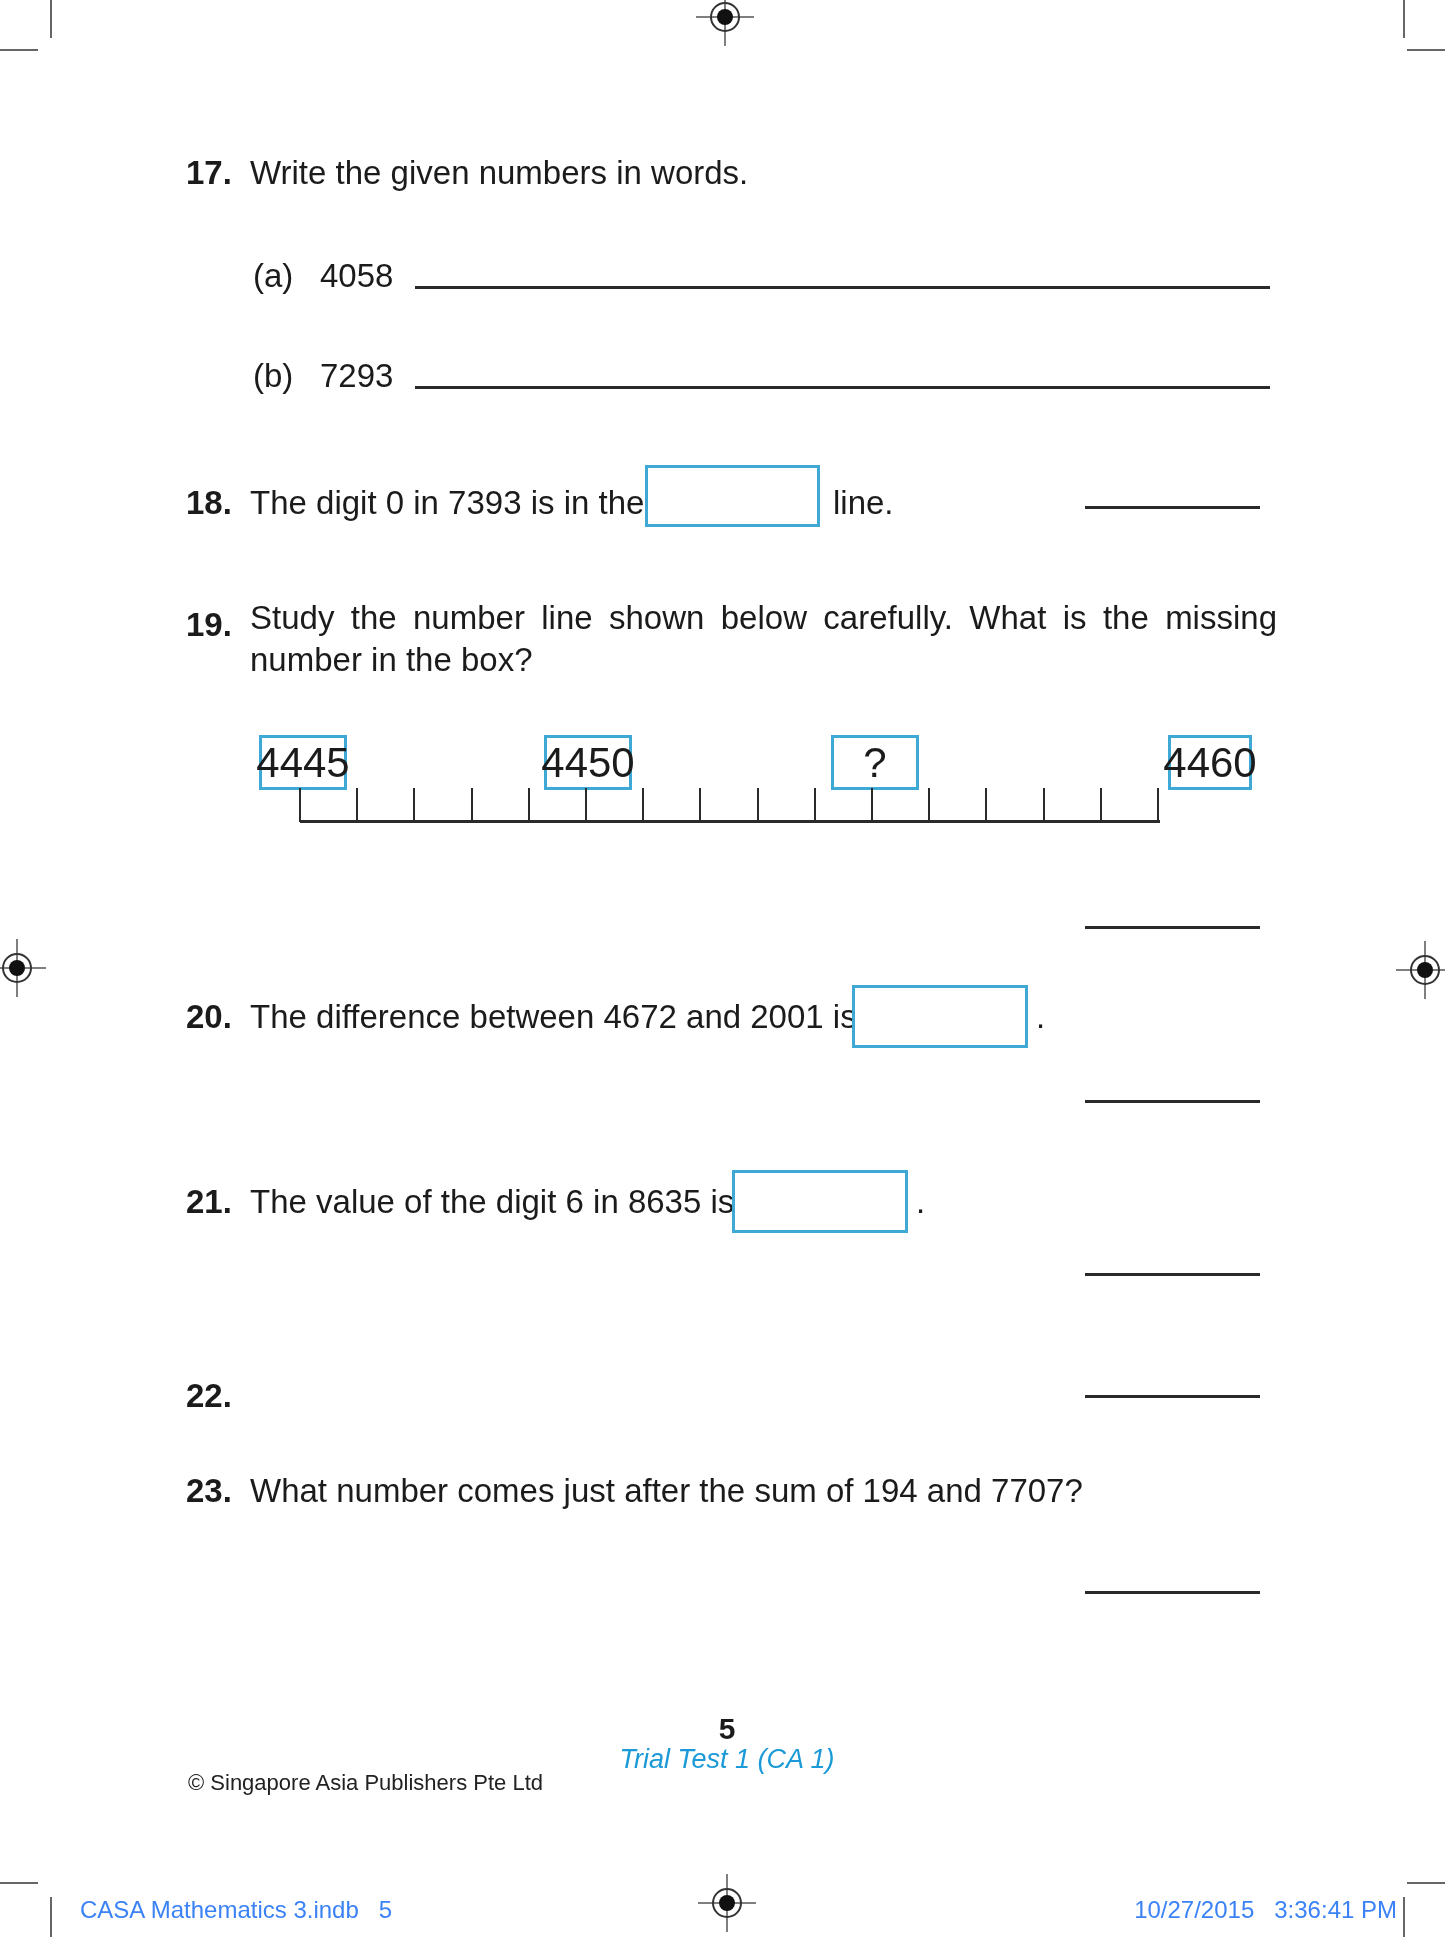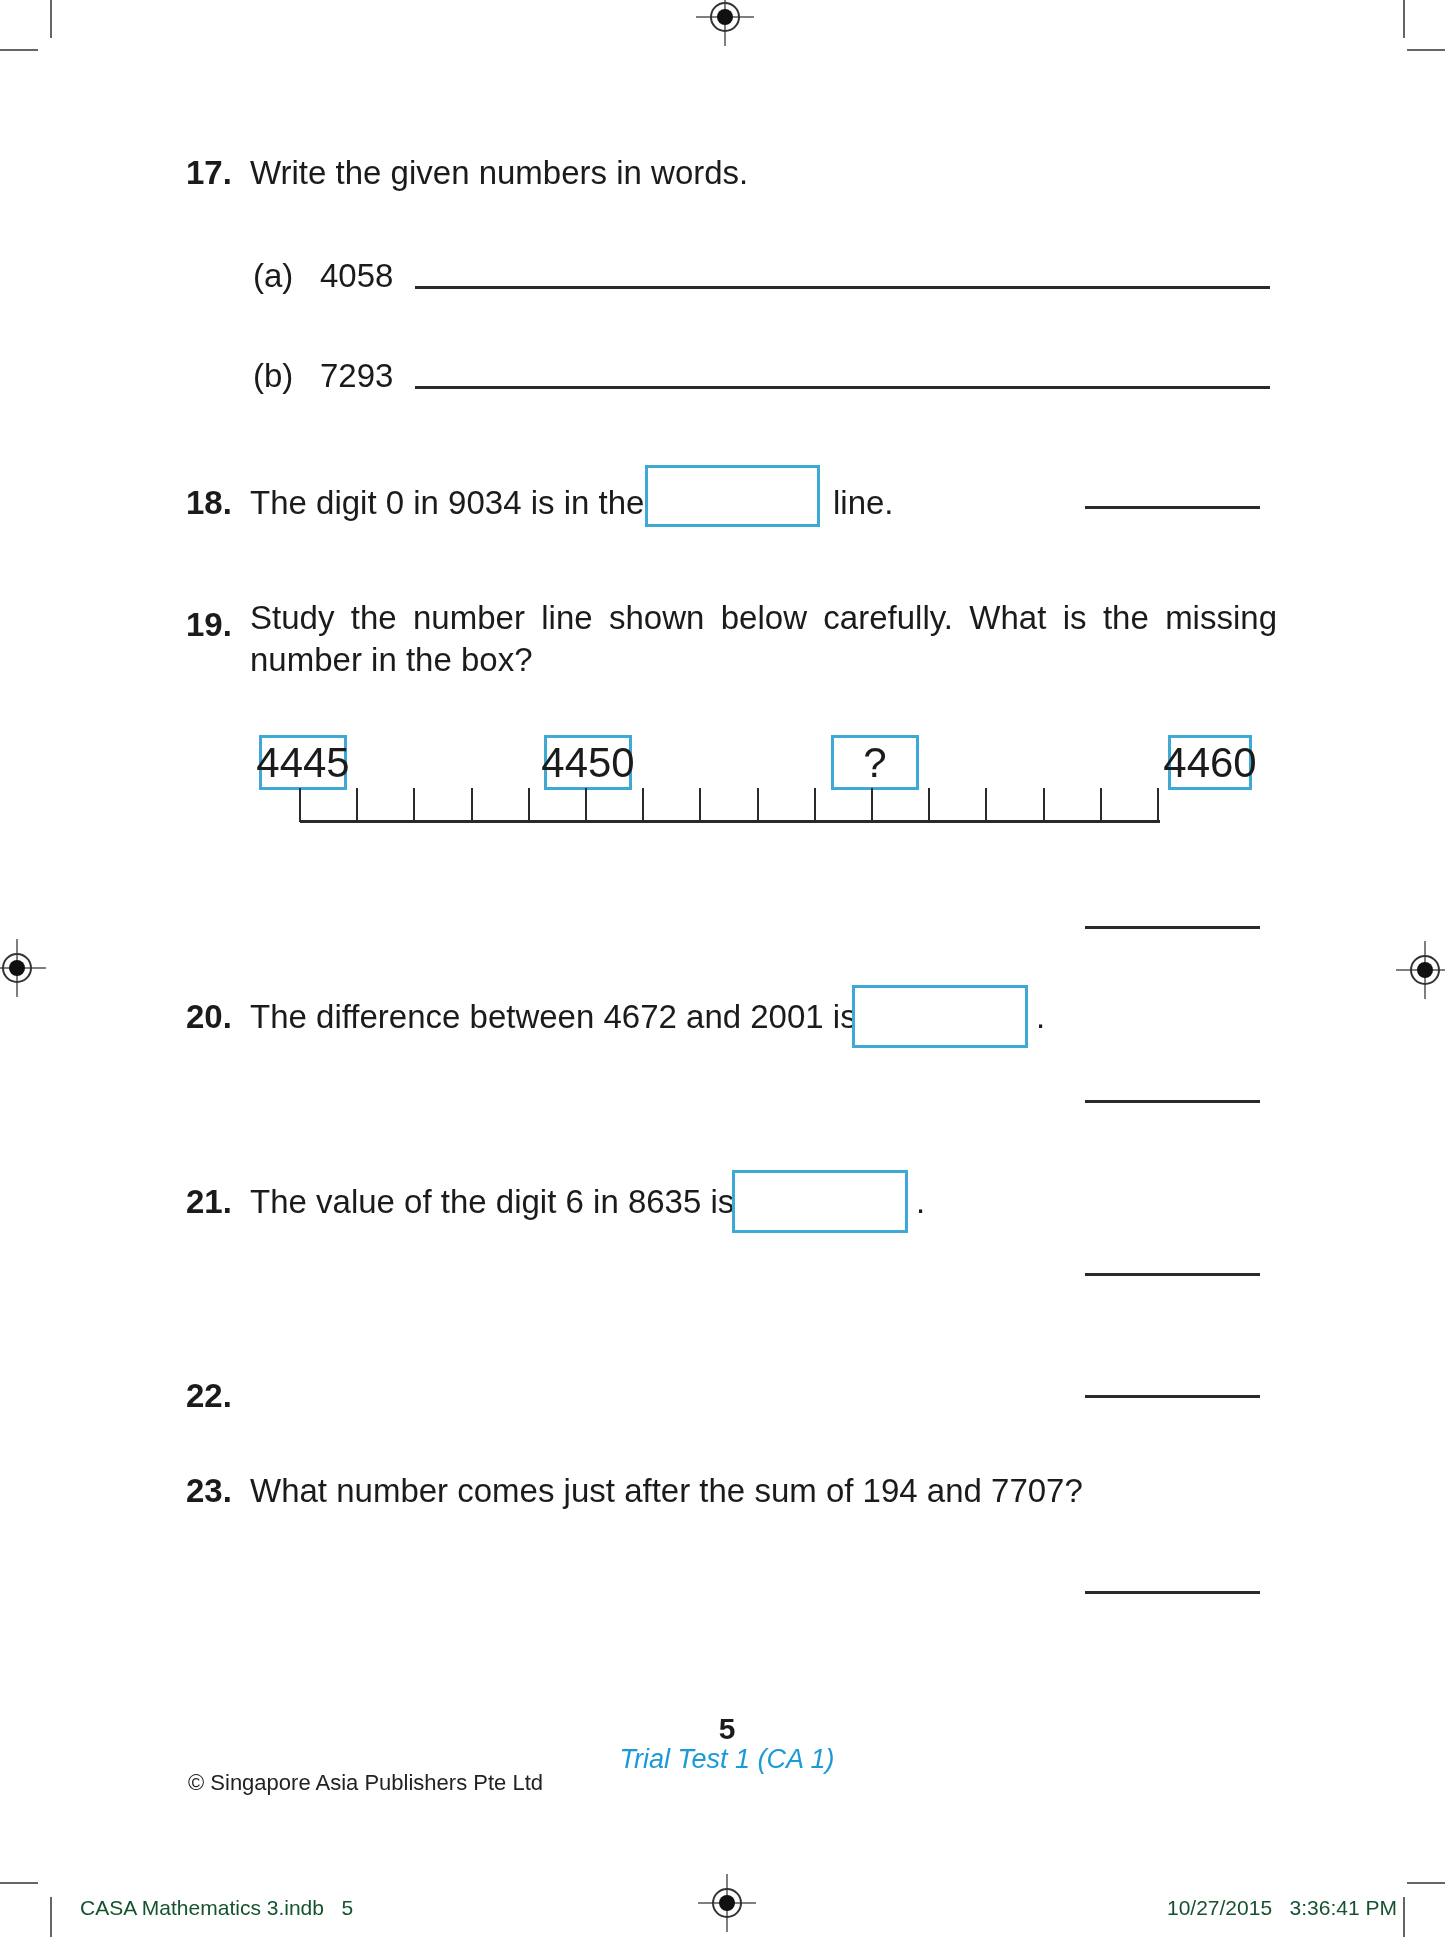--- a/index.html
+++ b/index.html
@@ -17,21 +17,21 @@
   .tick{position:absolute;top:788px;width:2px;height:34px;background:#2a2a2a;}
   .nl-base{position:absolute;left:300px;top:820px;width:860px;height:3px;background:#2a2a2a;}
   .regmark{position:absolute;width:60px;height:60px;}
   .regmark line{stroke:#555;stroke-width:1.5;}
   .regmark .ring{fill:none;stroke:#333;stroke-width:2;}
   .regmark .dot{fill:#111;}
   .cropmark{position:absolute;background:#666;}
   .footer-page{position:absolute;left:527px;top:1712px;width:400px;text-align:center;font-size:30px;font-weight:bold;}
   .footer-test{position:absolute;left:527px;top:1744px;width:400px;text-align:center;font-size:27px;font-weight:normal;font-style:italic;color:#1b9ad7;}
   .footer-copy{position:absolute;left:188px;top:1770px;font-size:22px;color:#222;}
-  .printbar{position:absolute;font-size:21px;color:#14532d;white-space:pre;}
+  .printbar{position:absolute;font-size:24px;color:#3b82f6;white-space:pre;}
 </style>
 </head>
 <body>
 
 <div class="page">
 
   <svg class="regmark" style="left:695px;top:-13px" viewBox="-30 -30 60 60">
     <line x1="-29" y1="0" x2="29" y2="0"></line>
       <line x1="0" y1="-29" x2="0" y2="29"></line>
     <circle class="ring" r="14"></circle>
@@ -70,21 +70,21 @@
 
   <div class="qtext" style="left:253px;top:259px">(a)</div>
   <div class="qtext" style="left:320px;top:259px">4058</div>
   <div class="ansline" style="left:415px;top:286px;width:855px"></div>
 
   <div class="qtext" style="left:253px;top:359px">(b)</div>
   <div class="qtext" style="left:320px;top:359px">7293</div>
   <div class="ansline" style="left:415px;top:386px;width:855px"></div>
 
   <div class="qnum" style="left:186px;top:486px">18.</div>
-  <div class="qtext" style="left:250px;top:486px">The digit 0 in 9034 is in the</div>
+  <div class="qtext" style="left:250px;top:486px">The digit 0 in 7393 is in the</div>
   <div class="bluebox" style="left:645px;top:465px;width:175px;height:62px"></div>
   <div class="qtext" style="left:833px;top:486px">line.</div>
   <div class="ansline" style="left:1085px;top:506px;width:175px"></div>
 
   <div class="qnum" style="left:186px;top:608px">19.</div>
   <div class="qtext-wrap" style="left:250px;top:597px;width:1027px">Study the number line shown below carefully. What is the missing number in the box?</div>
 
   <div>
     <div class="bluebox nl-label" style="left:259px;top:735px;width:88px;height:55px">4445</div>
     <div class="bluebox nl-label" style="left:544px;top:735px;width:88px;height:55px">4450</div>

